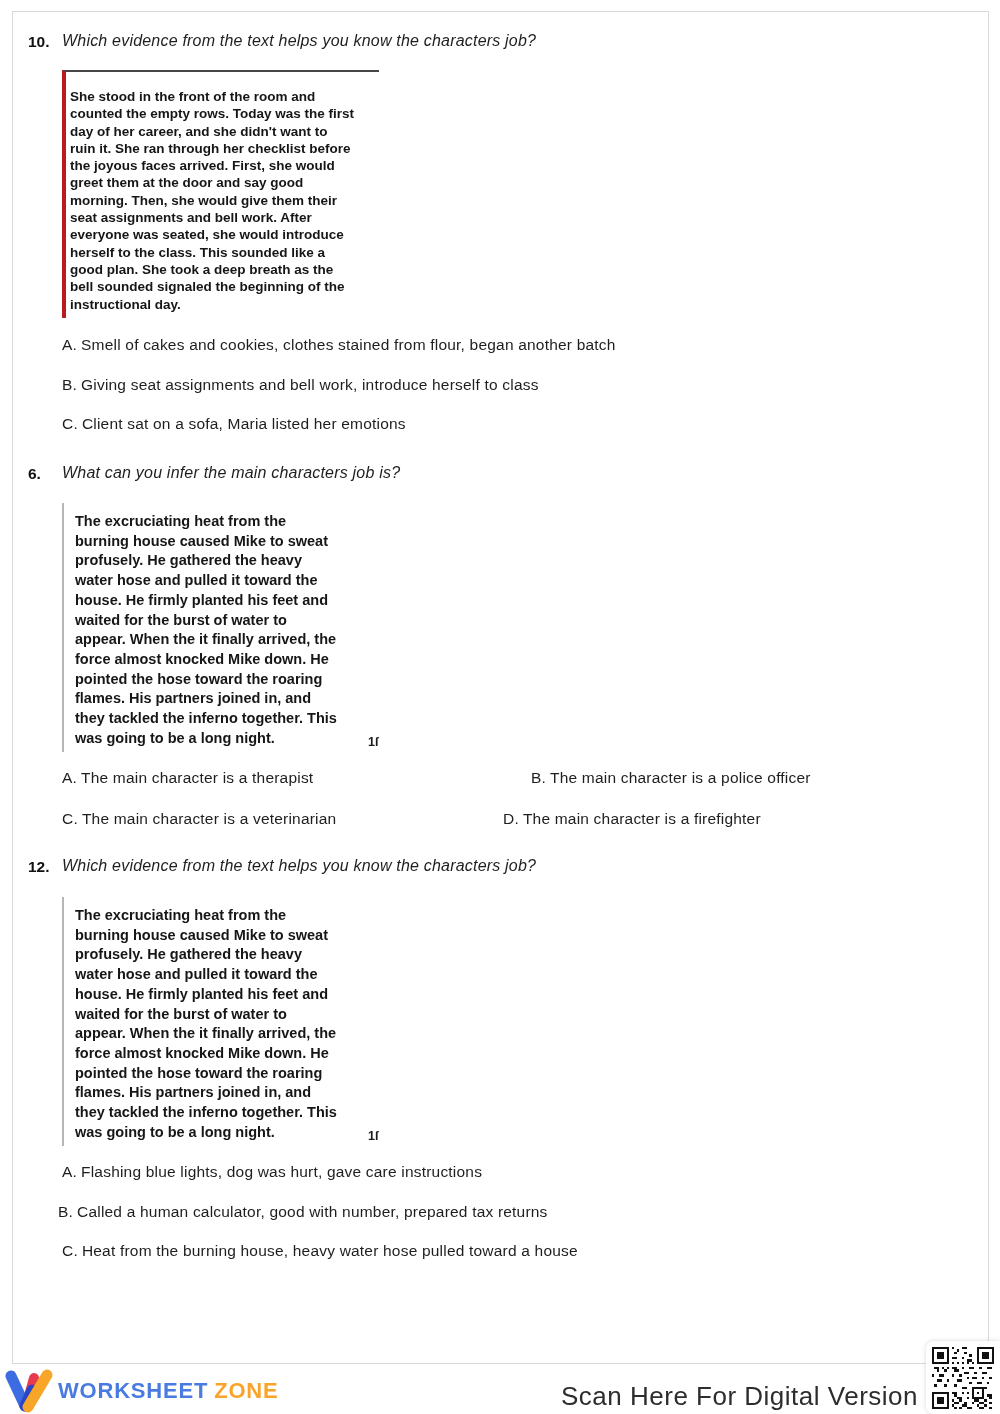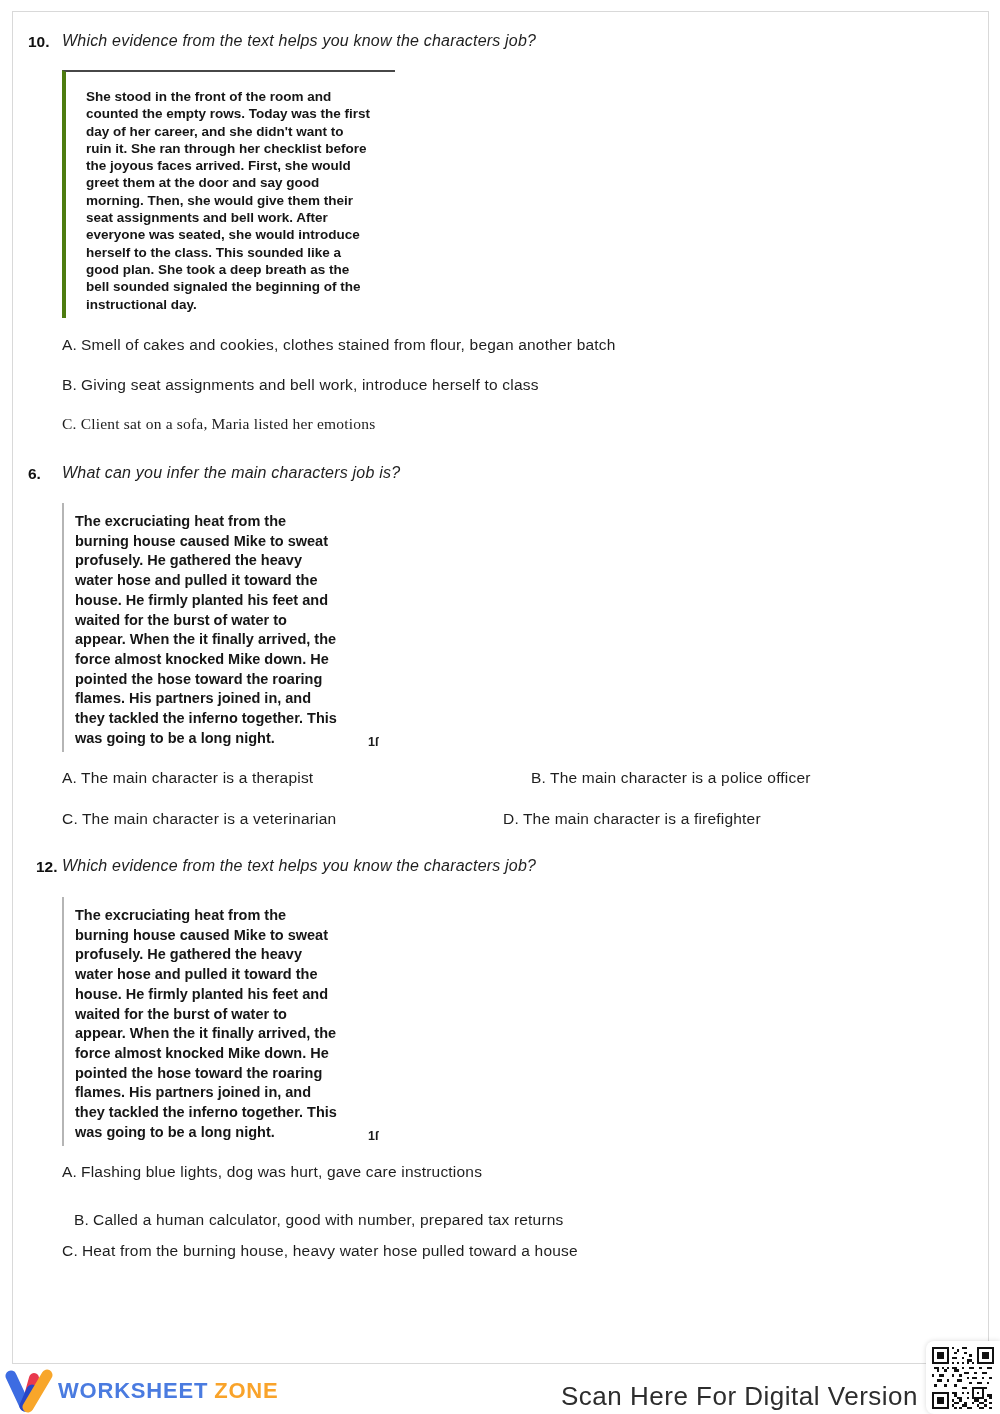--- a/index.html
+++ b/index.html
@@ -6,22 +6,22 @@
   .page{position:relative;width:1000px;height:1414px;background:#fff;overflow:hidden;
         font-family:"Liberation Sans",sans-serif;color:#1e1e1e;}
   .page-frame{position:absolute;left:12px;top:11px;width:975px;height:1351px;
         border:1px solid #d9d9d9;}
   .abs{position:absolute;}
   .qnum{font-weight:700;font-size:15.5px;color:#111;}
   .qprompt{font-size:16px;color:#1f1f1f;letter-spacing:.2px;white-space:nowrap;font-style:italic;}
   .passage{font-weight:700;color:#161616;}
   .passage .line{white-space:nowrap;}
   .p-first{left:62px;top:70px;width:309px;height:230px;
-        border-left:4px solid #4d7c0f;border-top:2px solid #474747;
-        padding:16px 0 0 20px;font-size:13.5px;line-height:17.3px;}
+        border-left:4px solid #b91c1c;border-top:2px solid #474747;
+        padding:16px 0 0 4px;font-size:13.5px;line-height:17.3px;}
   .p-light{width:308px;height:240px;border-left:2px solid #b5b5b5;
         padding:9px 0 0 11px;font-size:14.5px;line-height:19.7px;}
   .frag{font-size:12.5px;font-weight:700;color:#1a1a1a;}
   .opt{font-size:15.5px;color:#1e1e1e;white-space:nowrap;letter-spacing:.2px;}
   .opt .lbl{margin-right:4px;}
   .brand{font-weight:700;font-size:22px;letter-spacing:.8px;white-space:nowrap;}
   .brand .b1{color:#4a7be0;}
   .brand .b2{color:#f9a32a;margin-left:6px;}
   .scan{font-size:26px;color:#2d2d2d;letter-spacing:.5px;white-space:nowrap;}
   .qr-card{right:0;top:1341px;width:74px;height:73px;background:#fff;
@@ -52,21 +52,21 @@
     <div class="line">bell sounded signaled the beginning of the</div>
     <div class="line">instructional day.</div>
   </div>
 
   <div class="abs opt" style="left:62px;top:336px;">
     <span class="lbl">A.</span><span>Smell of cakes and cookies, clothes stained from flour, began another batch</span>
   </div>
   <div class="abs opt" style="left:62px;top:376px;">
     <span class="lbl">B.</span><span>Giving seat assignments and bell work, introduce herself to class</span>
   </div>
-  <div class="abs opt" style="left:62px;top:415px;font-family:Liberation Serif, serif;">
+  <div class="abs opt" style="left:62px;top:415px;">
     <span class="lbl">C.</span><span>Client sat on a sofa, Maria listed her emotions</span>
   </div>
 
   <div class="abs qnum" style="left:28px;top:465px;">6.</div>
   <div class="abs qprompt" style="left:62px;top:464px;">What can you infer the main characters job is?</div>
 
   <div class="abs passage p-light" style="left:62px;top:503px;">
     <div class="line">The excruciating heat from the</div>
     <div class="line">burning house caused Mike to sweat</div>
     <div class="line">profusely. He gathered the heavy</div>
@@ -88,21 +88,21 @@
   <div class="abs opt" style="left:531px;top:769px;">
     <span class="lbl">B.</span><span>The main character is a police officer</span>
   </div>
   <div class="abs opt" style="left:62px;top:810px;">
     <span class="lbl">C.</span><span>The main character is a veterinarian</span>
   </div>
   <div class="abs opt" style="left:503px;top:810px;">
     <span class="lbl">D.</span><span>The main character is a firefighter</span>
   </div>
 
-  <div class="abs qnum" style="left:28px;top:858px;margin-left:8px;">12.</div>
+  <div class="abs qnum" style="left:28px;top:858px;">12.</div>
   <div class="abs qprompt" style="left:62px;top:857px;">Which evidence from the text helps you know the characters job?</div>
 
   <div class="abs passage p-light" style="left:62px;top:897px;">
     <div class="line">The excruciating heat from the</div>
     <div class="line">burning house caused Mike to sweat</div>
     <div class="line">profusely. He gathered the heavy</div>
     <div class="line">water hose and pulled it toward the</div>
     <div class="line">house. He firmly planted his feet and</div>
     <div class="line">waited for the burst of water to</div>
     <div class="line">appear. When the it finally arrived, the</div>
@@ -110,21 +110,21 @@
     <div class="line">pointed the hose toward the roaring</div>
     <div class="line">flames. His partners joined in, and</div>
     <div class="line">they tackled the inferno together. This</div>
     <div class="line">was going to be a long night.</div>
   </div>
   <div class="abs frag" style="left:368px;top:1129px;">1ſ</div>
 
   <div class="abs opt" style="left:62px;top:1163px;">
     <span class="lbl">A.</span><span>Flashing blue lights, dog was hurt, gave care instructions</span>
   </div>
-  <div class="abs opt" style="left:74px;top:1203px;margin-top:8px;">
+  <div class="abs opt" style="left:58px;top:1203px;">
     <span class="lbl">B.</span><span>Called a human calculator, good with number, prepared tax returns</span>
   </div>
   <div class="abs opt" style="left:62px;top:1242px;">
     <span class="lbl">C.</span><span>Heat from the burning house, heavy water hose pulled toward a house</span>
   </div>
 
   <svg class="abs" style="left:4px;top:1369px;" width="52" height="44" viewBox="0 0 52 44">
     <line x1="30" y1="9" x2="23" y2="34" stroke="#e8394e" stroke-width="10" stroke-linecap="round"></line>
     <line x1="7" y1="7" x2="21" y2="37" stroke="#3d6ce2" stroke-width="11" stroke-linecap="round"></line>
     <line x1="21" y1="37" x2="28" y2="21" stroke="#2746c8" stroke-width="11" stroke-linecap="round"></line>

